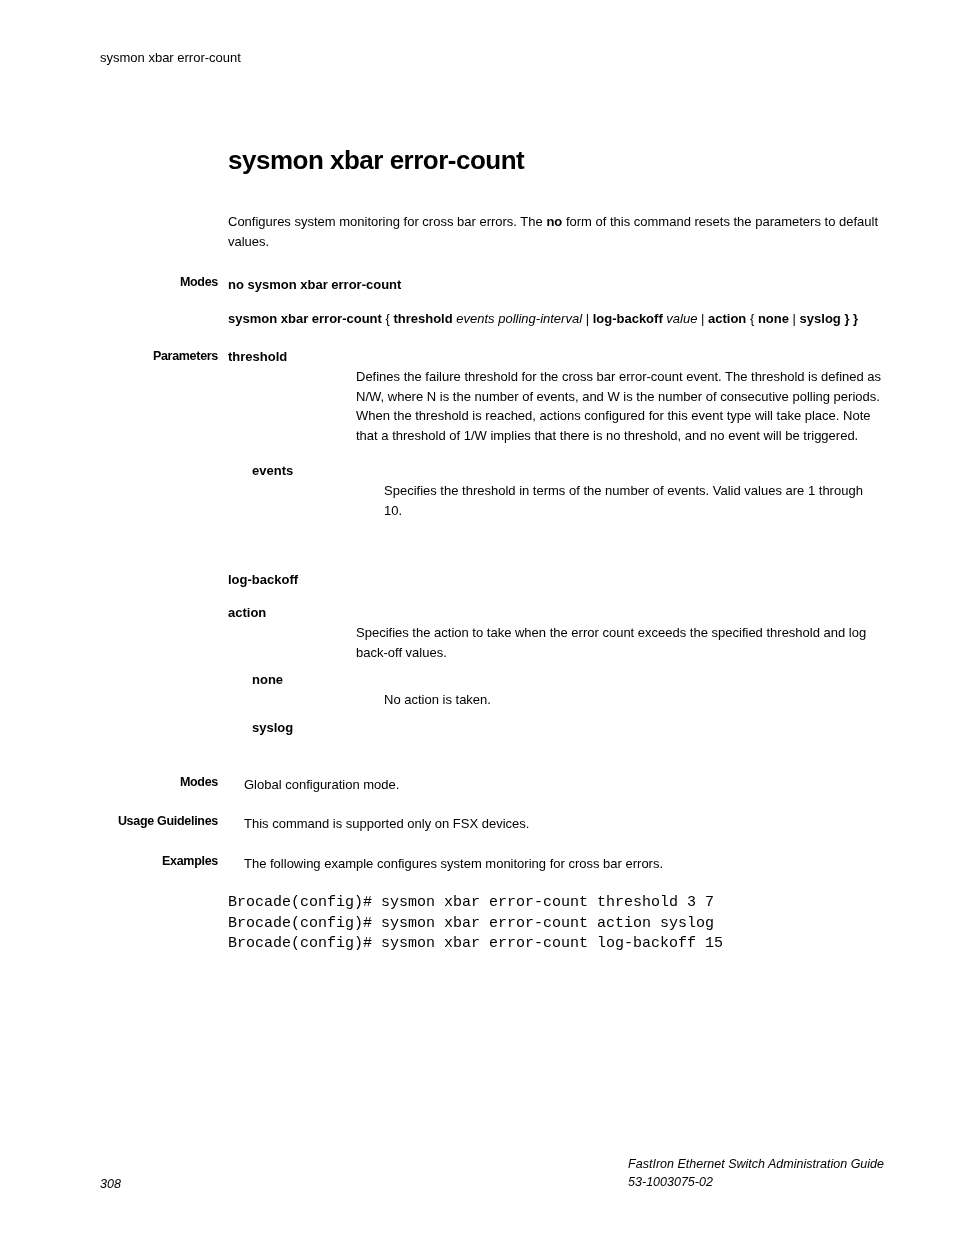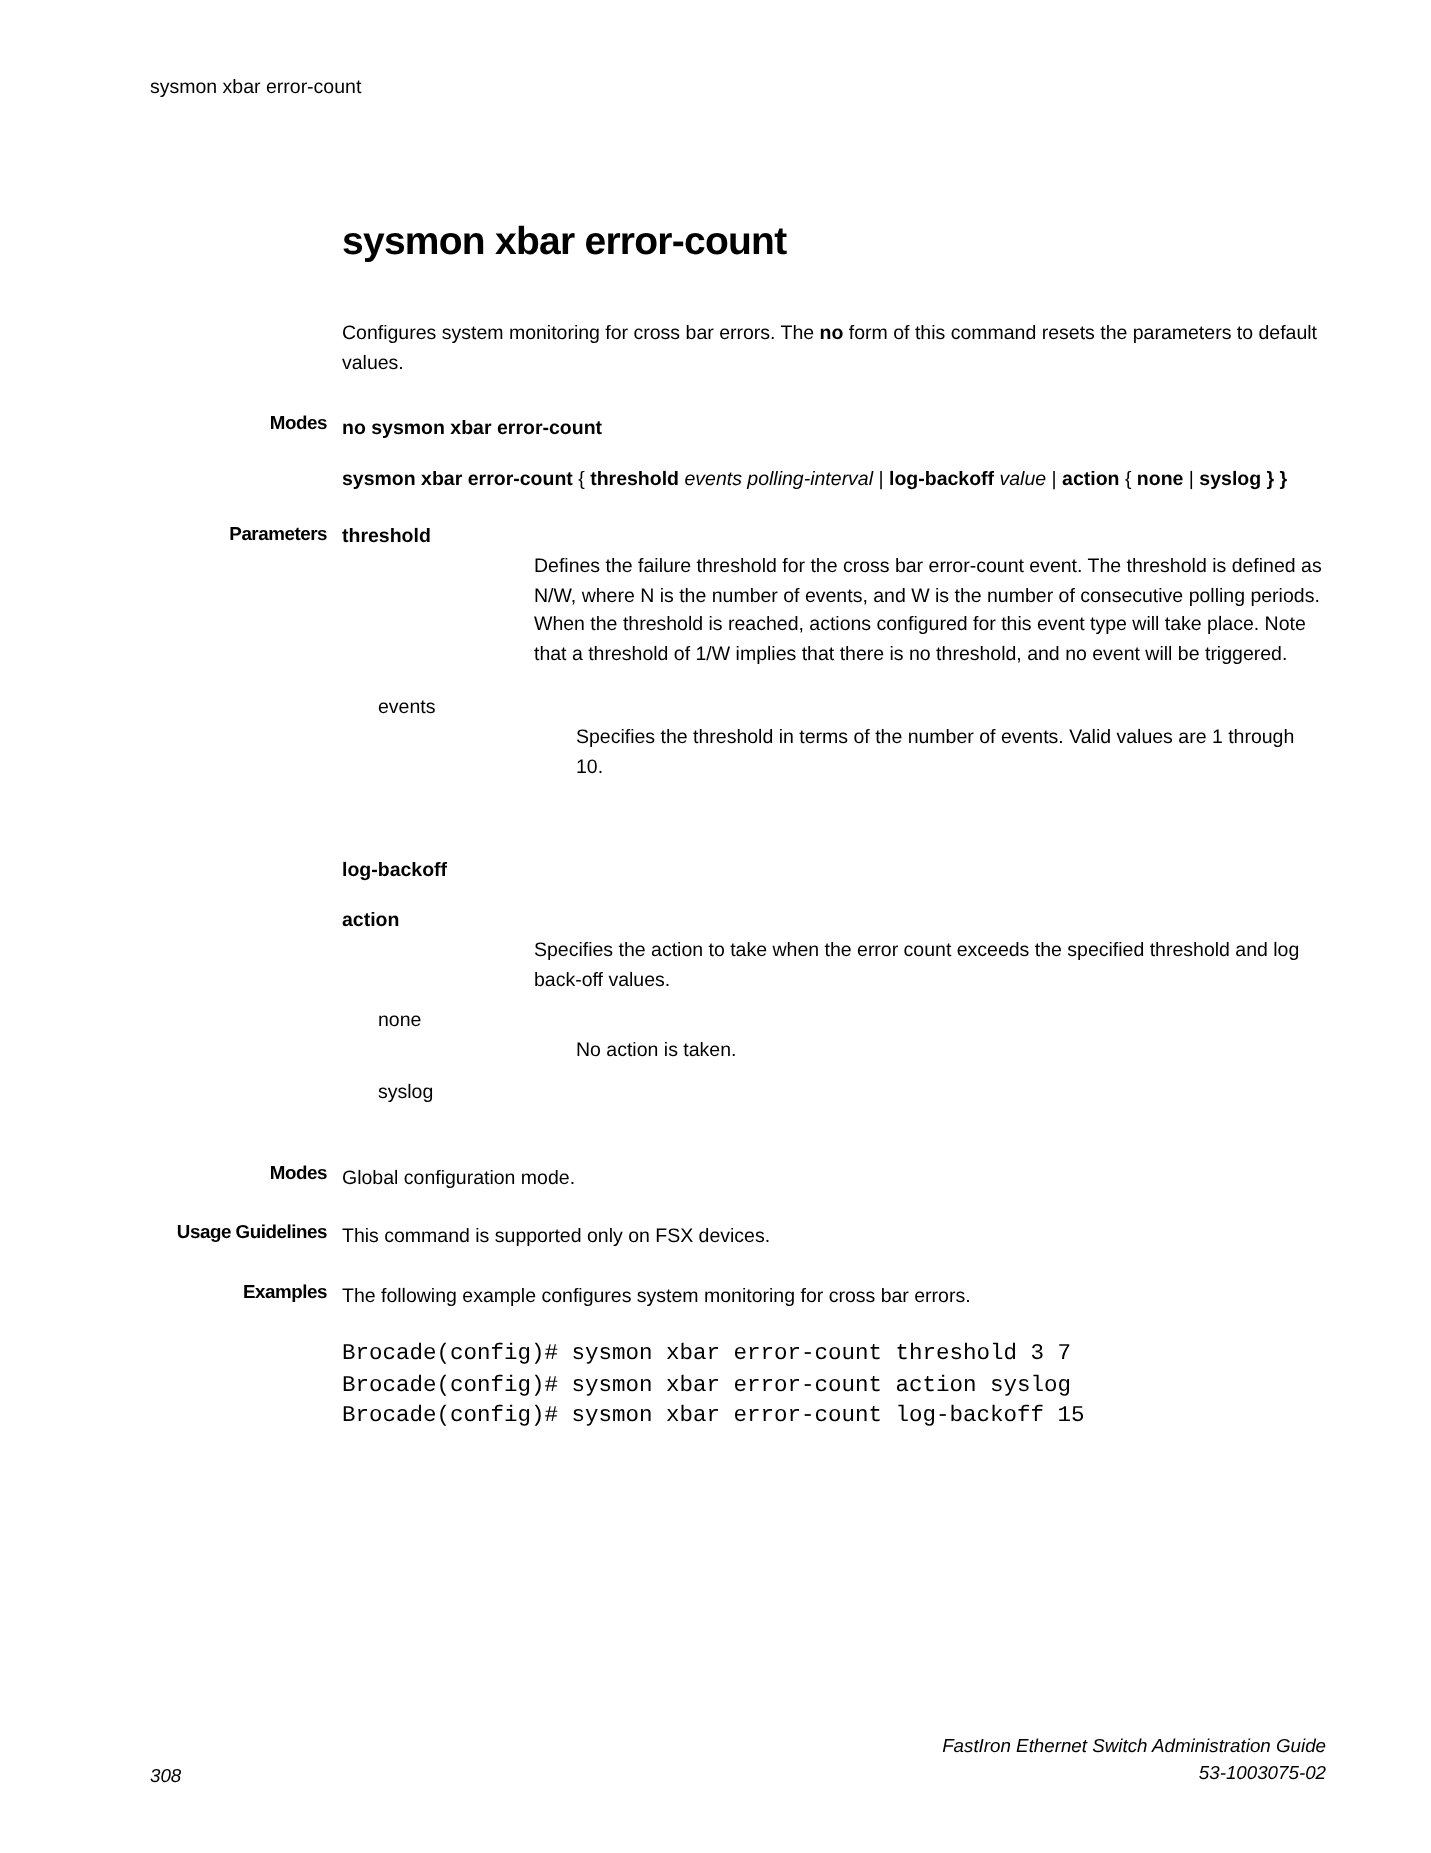--- a/index.html
+++ b/index.html
@@ -74,51 +74,52 @@
     padding-top: 18px;
   }
   .sub-param-row {
     display: flex;
     margin-left: 24px;
     margin-bottom: 22px;
   }
   .sub-param-name {
     width: 108px;
     flex-shrink: 0;
-    font-weight: 400;
+    font-weight: 700;
   }
   .sub-param-name.italic { font-style: italic; }
   .sub-param-desc {
     flex: 1;
     line-height: 1.5;
     padding-left: 24px;
     padding-top: 18px;
   }
   .simple-line {
     line-height: 1.5;
+    margin-left: 16px;
   }
   .code-block {
     font-family: "Courier New", monospace;
     font-size: 15px;
     white-space: pre;
     line-height: 1.35;
     margin-top: 20px;
   }
   .footer {
     position: absolute;
     bottom: 44px;
     left: 100px;
     right: 70px;
     display: flex;
     justify-content: space-between;
     align-items: flex-end;
     font-style: italic;
     font-size: 12.5px;
   }
-  .footer-right { text-align: right; line-height: 1.4; }
+  .footer-right { text-align: left; line-height: 1.4; }
 </style>
 </head>
 <body>
 
 <div class="page">
 
   <div class="running-header">sysmon xbar error-count</div>
 
   <div class="content">
 

